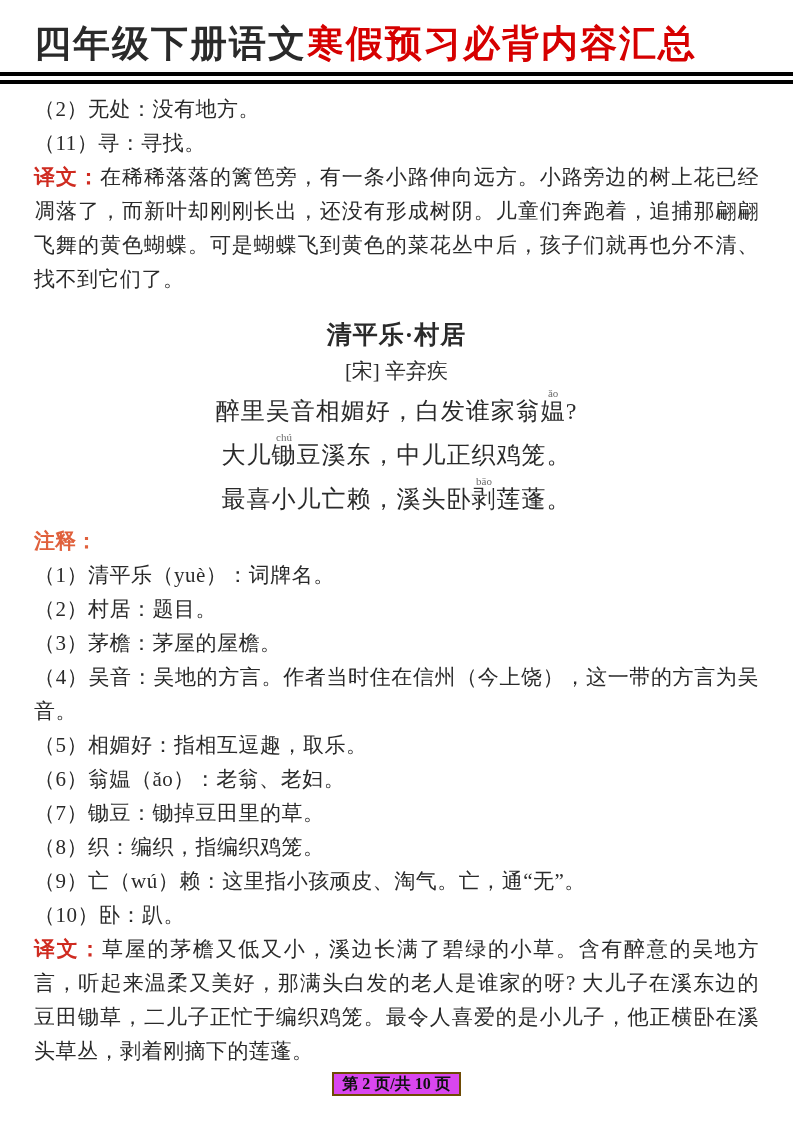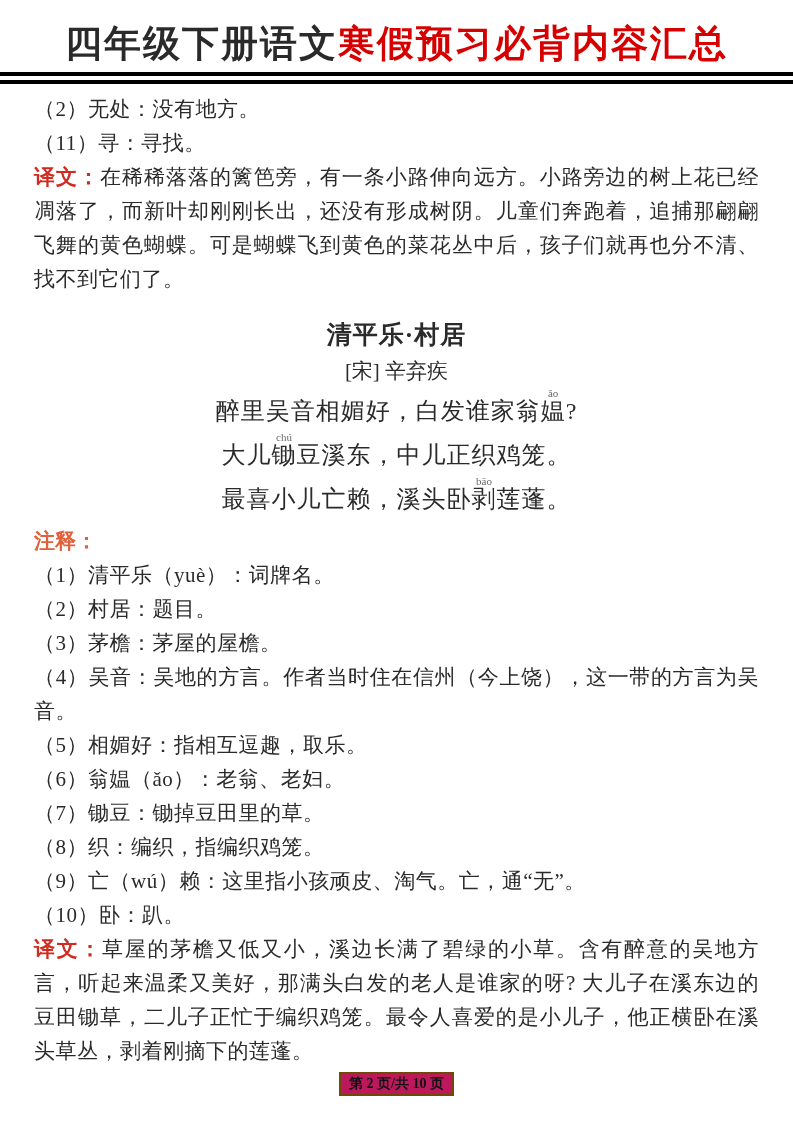--- a/index.html
+++ b/index.html
@@ -9,21 +9,21 @@
     width:793px; height:1122px;
     margin:0 auto;
     background:#ffffff;
     font-family:"Liberation Serif","DejaVu Serif",serif;
     color:#2a2a2a;
     padding:16px 34px 0 34px;
     overflow:hidden;
   }
   
   h1.doc-title {
-    text-align:center;
+    text-align:left;
     font-size:37px;
     font-weight:bold;
     letter-spacing:2px;
     line-height:48px;
     margin-top:4px;
     white-space:nowrap;
   }
   h1 .t-red { color:#d60000; }
   .double-rule {
     margin:4px -34px 8px -34px;
@@ -62,25 +62,25 @@
     letter-spacing:0;
   }
   
   .footer {
     position:absolute;
     bottom:26px; left:0; right:0;
     text-align:center;
   }
   .page-badge {
     display:inline-block;
-    background:#be185d;
+    background:#d946ef;
     border:2px solid #6e4b05;
     color:#111;
     font-weight:bold;
-    font-size:14px;
+    font-size:16px;
     line-height:18px;
     padding:1px 8px;
     font-family:"Liberation Serif","DejaVu Serif",serif;
   }
 </style>
 </head>
 <body>
 
 <div class="page">
 

